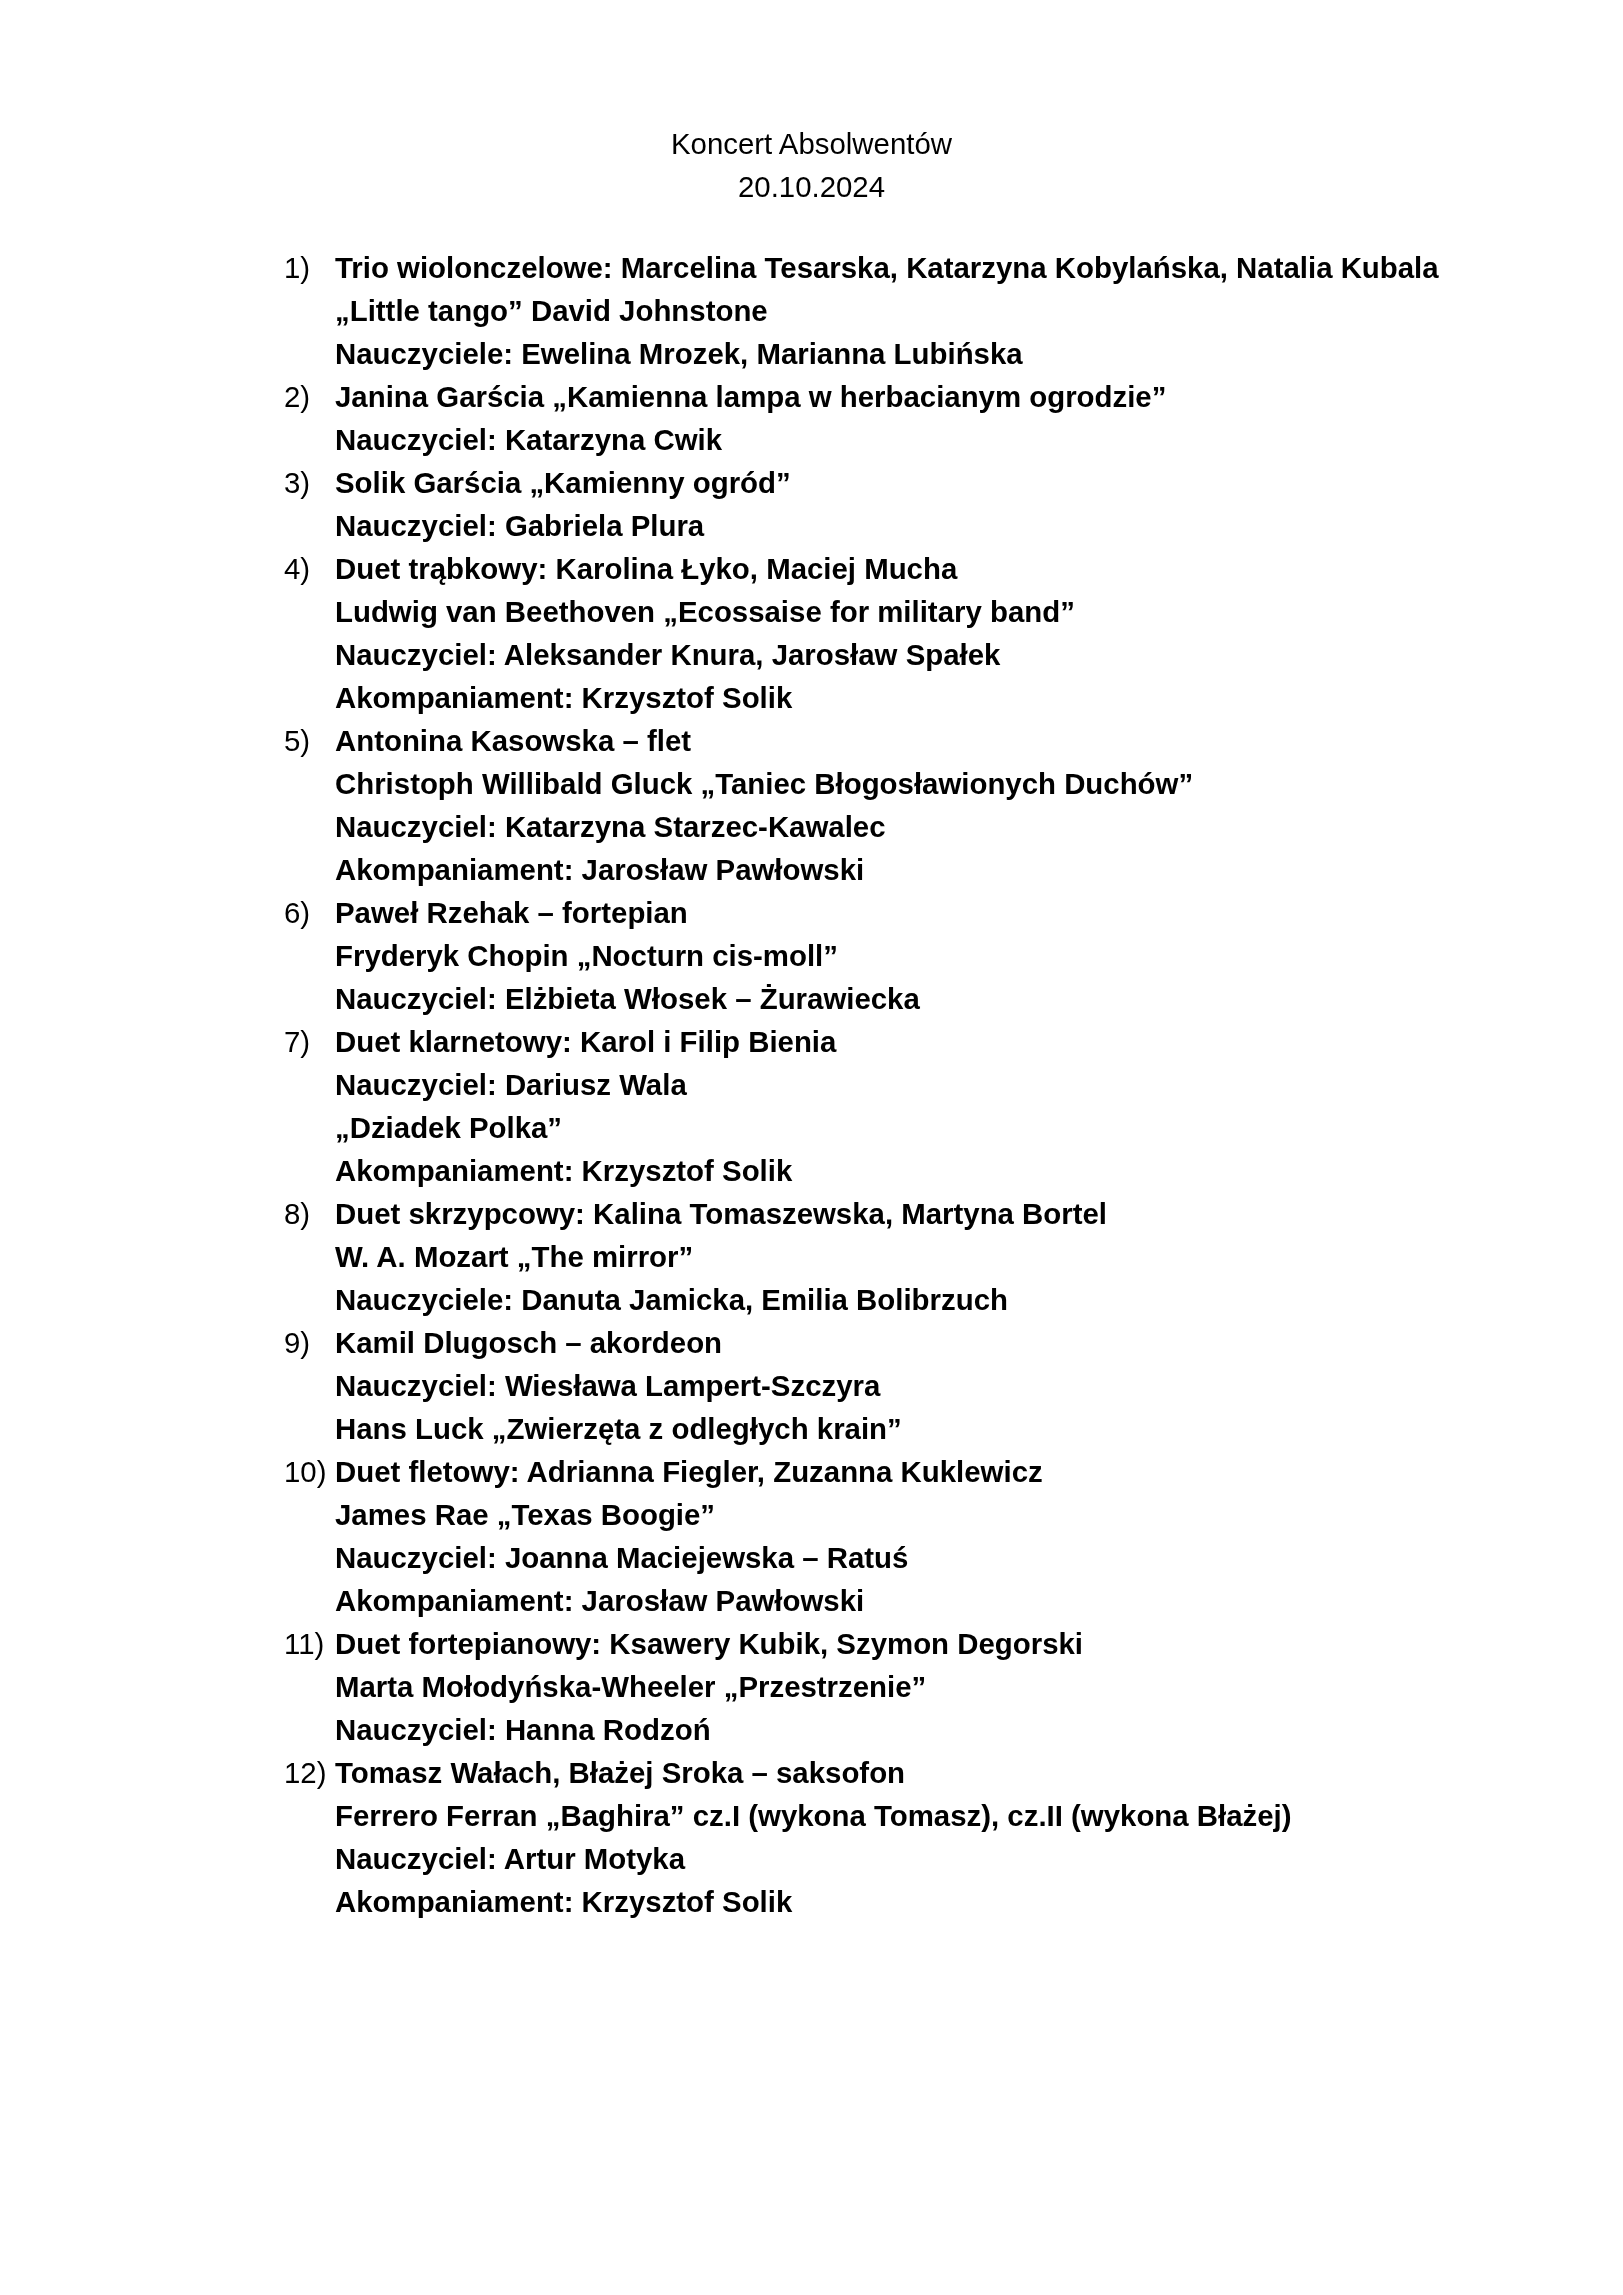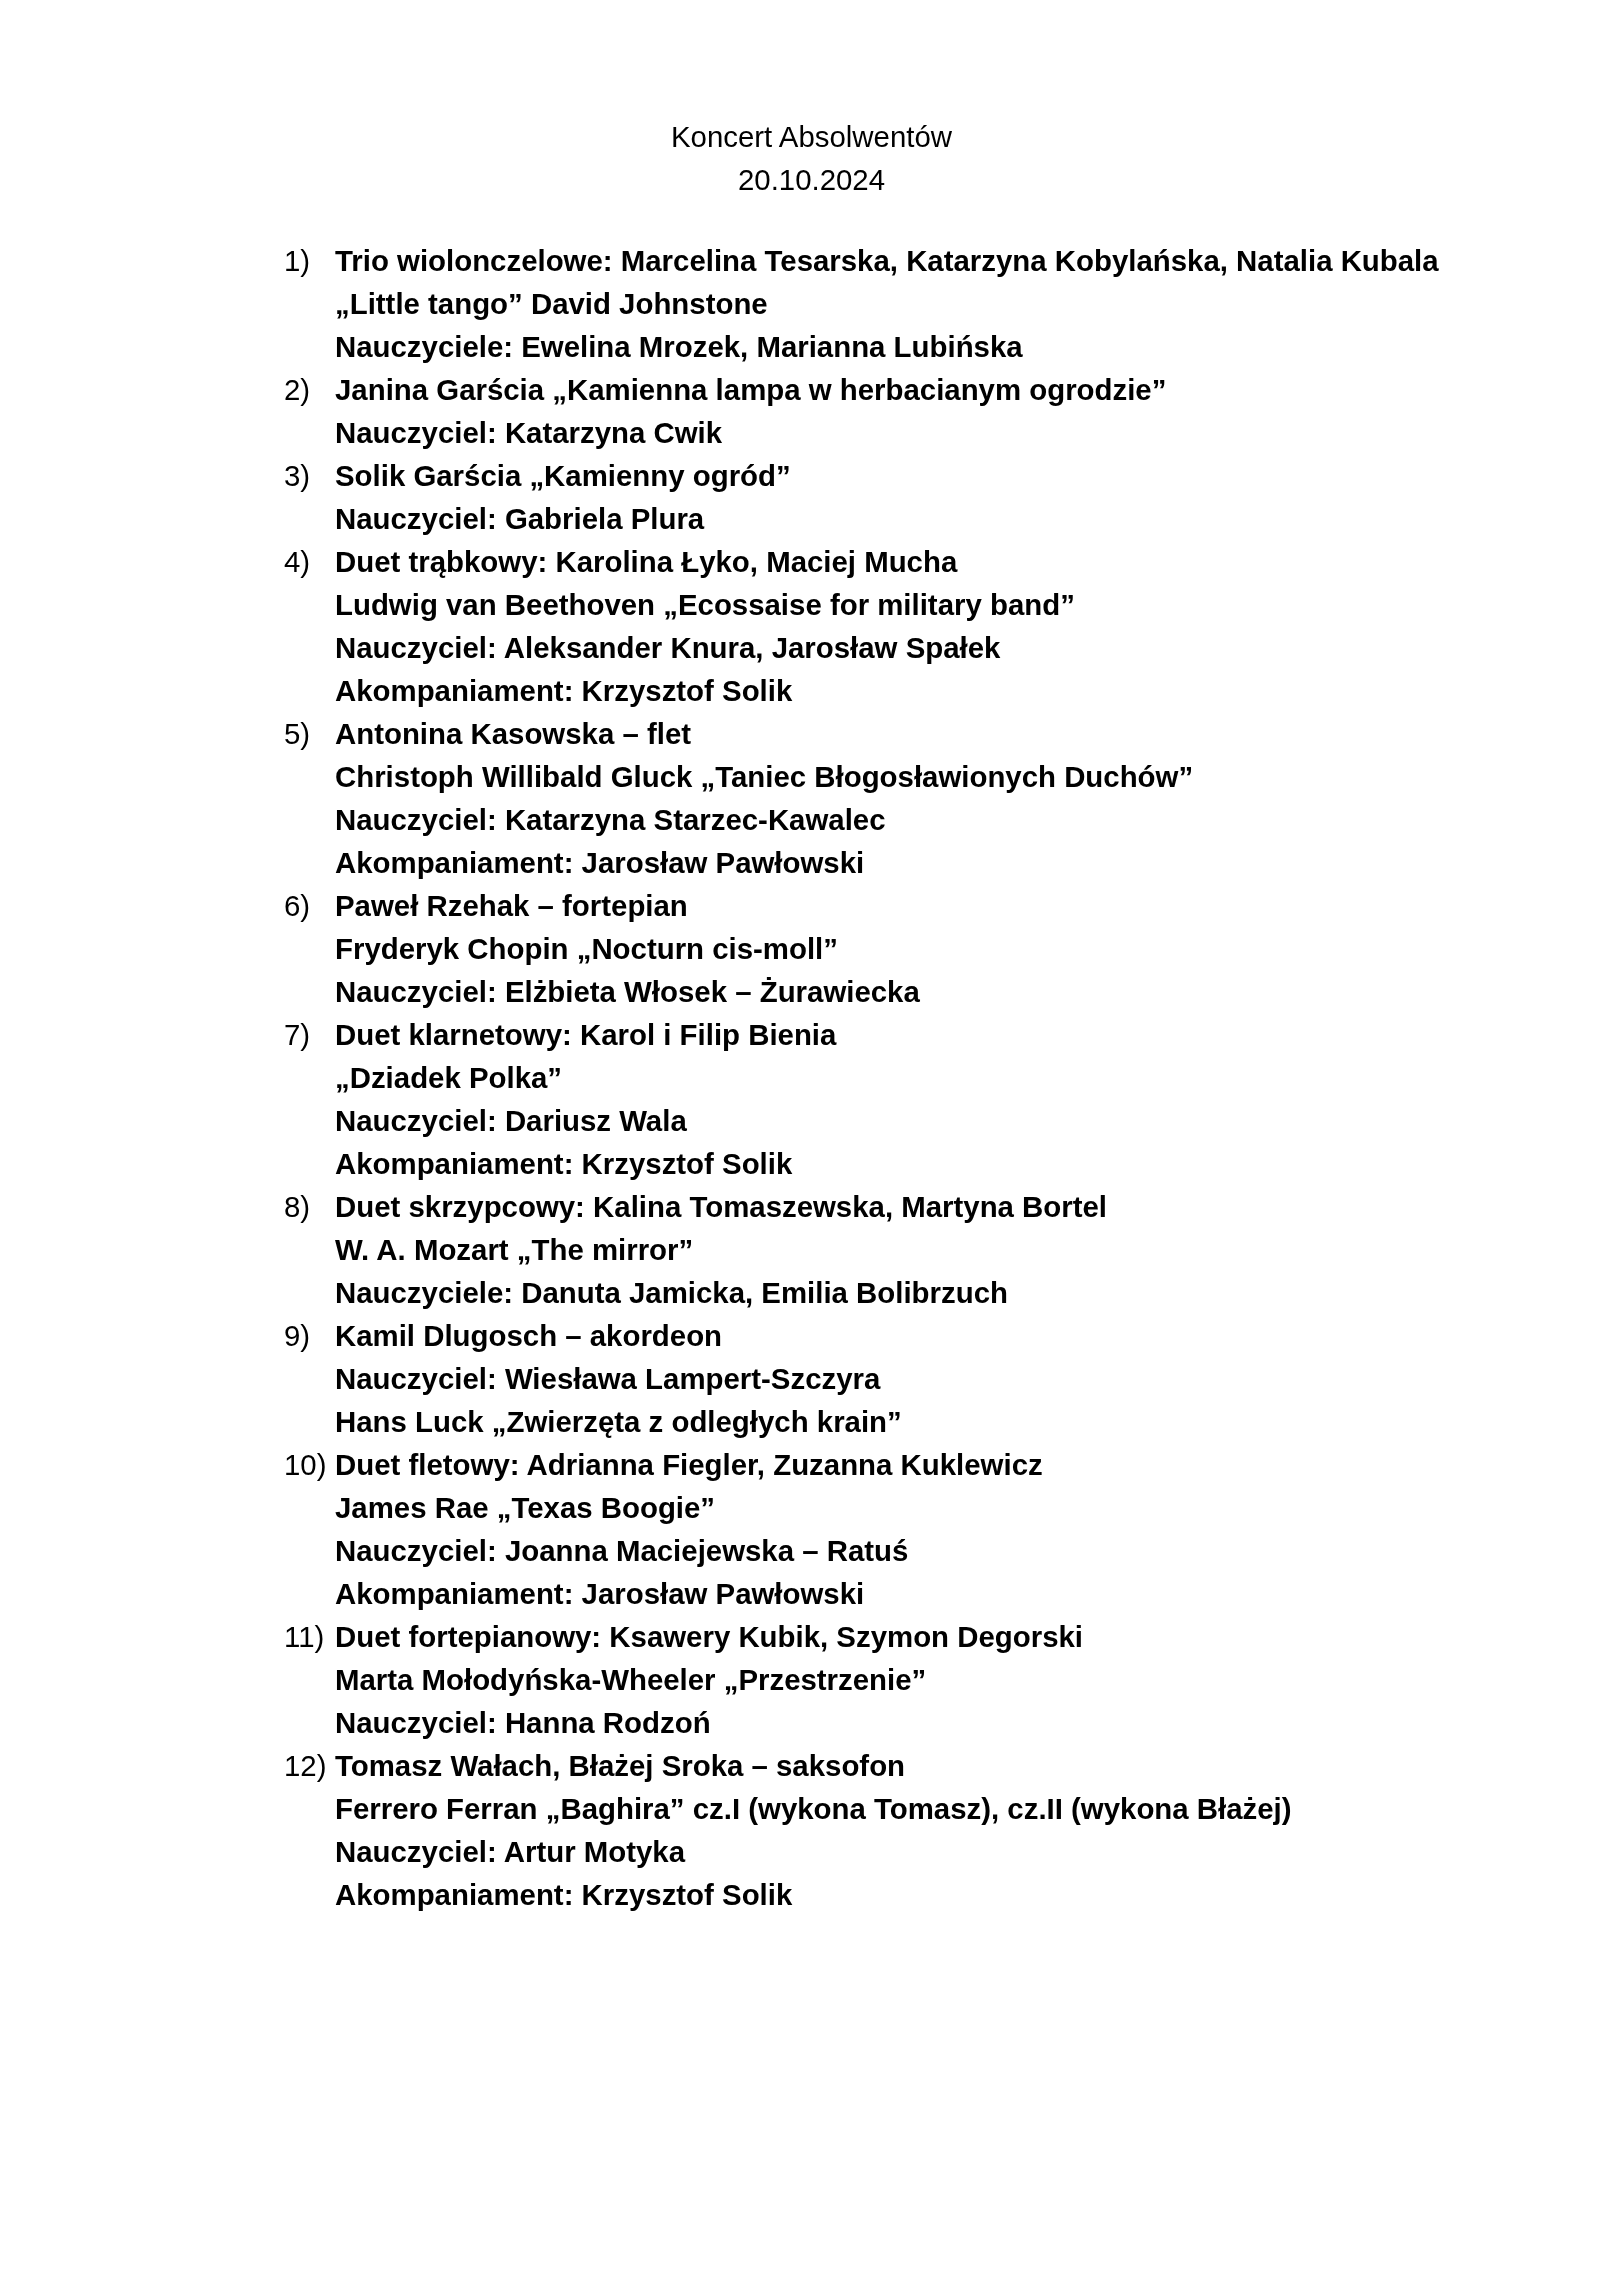--- a/index.html
+++ b/index.html
@@ -10,21 +10,22 @@
     font-family: "Liberation Sans", "DejaVu Sans", sans-serif;
     font-size: 29.4px;
     color: #000000;
     overflow: hidden;
   }
   .page {
     position: relative;
     width: 1623px;
     height: 2054px;
     background: #ffffff;
-    padding-top: 115px;
+    padding-top: 90px;
+    margin-top: 32px;
   }
   .title-block {
     text-align: center;
     line-height: 43px;
   }
   .program {
     margin-top: 38px;
   }
   .item {
     position: relative;
@@ -104,22 +105,22 @@
           <div class="line">Paweł Rzehak – fortepian</div>
           <div class="line">Fryderyk Chopin „Nocturn cis-moll”</div>
           <div class="line">Nauczyciel: Elżbieta Włosek – Żurawiecka</div>
         </div>
   </div>
 
   <div class="item">
     <span class="item-number">7)</span>
     <div class="item-lines">
           <div class="line">Duet klarnetowy: Karol i Filip Bienia</div>
+          <div class="line">Nauczyciel: Dariusz Wala</div>
           <div class="line">„Dziadek Polka”</div>
-          <div class="line">Nauczyciel: Dariusz Wala</div>
           <div class="line">Akompaniament: Krzysztof Solik</div>
         </div>
   </div>
 
   <div class="item">
     <span class="item-number">8)</span>
     <div class="item-lines">
           <div class="line">Duet skrzypcowy: Kalina Tomaszewska, Martyna Bortel</div>
           <div class="line">W. A. Mozart „The mirror”</div>
           <div class="line">Nauczyciele: Danuta Jamicka, Emilia Bolibrzuch</div>

